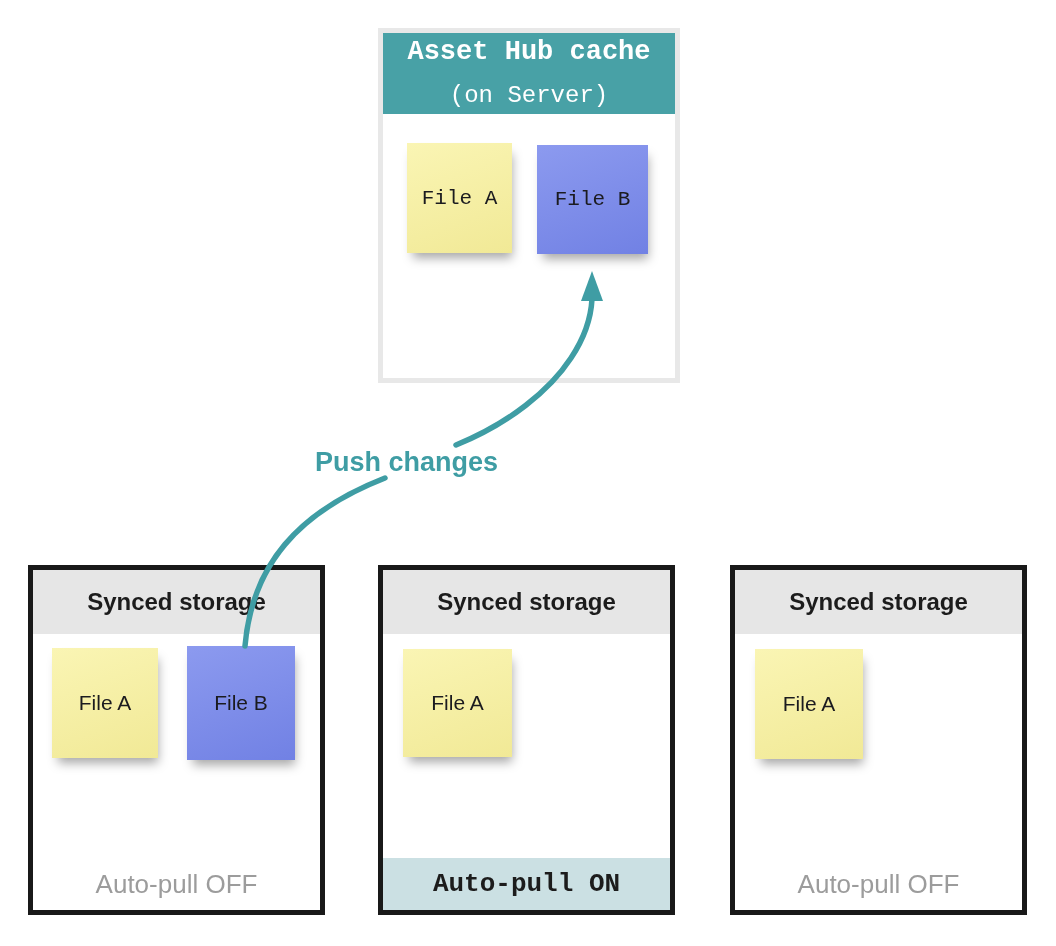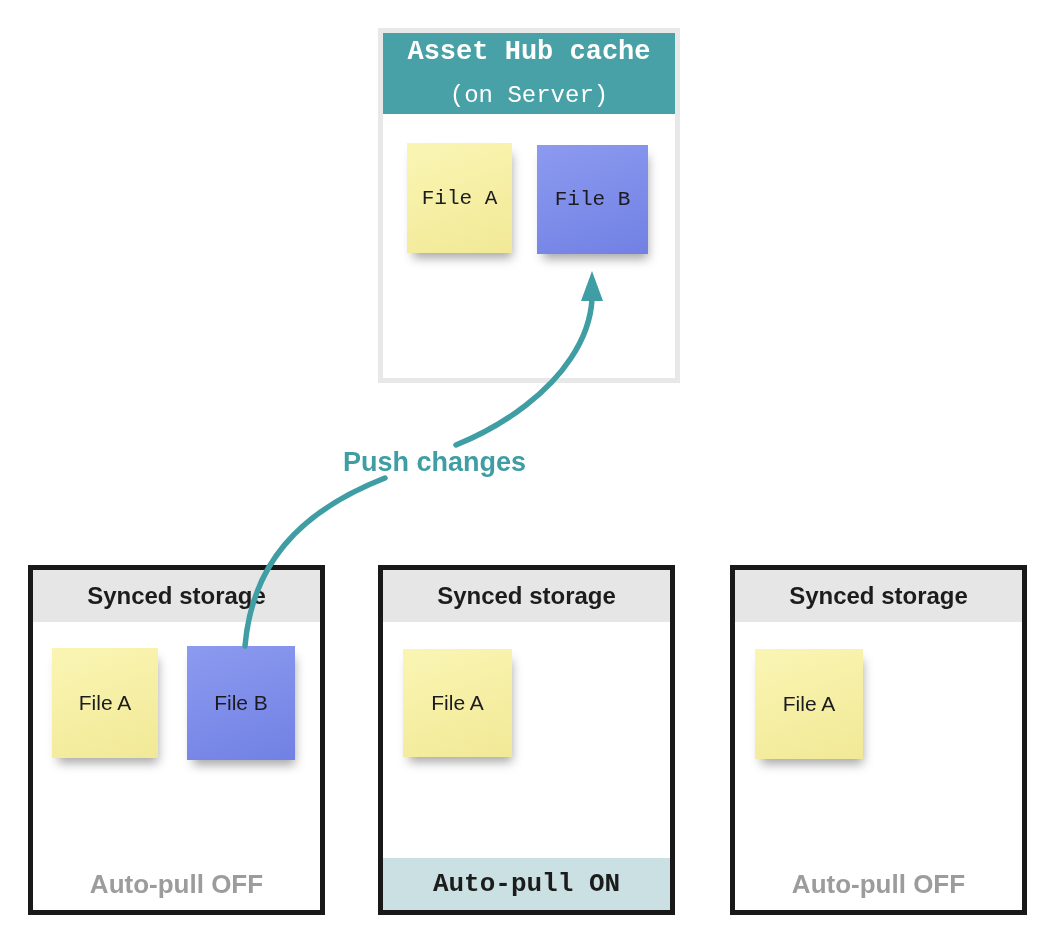--- a/index.html
+++ b/index.html
@@ -53,47 +53,47 @@
   
   .storage-box{
     position:absolute;top:565px;width:297px;height:350px;
     box-sizing:border-box;border:5px solid var(--border-black);
     background:#fff;z-index:1;
   }
   .storage-box.left{left:28px;}
   .storage-box.middle{left:378px;}
   .storage-box.right{left:730px;}
   .storage-header{
-    height:52px;background:var(--band-gray);
+    height:64px;background:var(--band-gray);
     display:flex;align-items:center;justify-content:center;
     font-size:24px;font-weight:bold;color:var(--text-dark);
   }
   .status-off{
     position:absolute;left:0;right:0;bottom:10px;
-    text-align:center;font-size:26px;font-weight:bold;
+    text-align:center;font-size:26px;font-weight:normal;
     color:var(--status-off-gray);
   }
   .status-on{
     position:absolute;left:0;right:0;bottom:0;height:52px;
     background:var(--autopull-on-bg);
     display:flex;align-items:center;justify-content:center;
     font-size:26px;font-weight:bold;color:var(--text-dark);font-family:Liberation Mono, monospace;
   }
 
   
   .arrow-layer{
     position:absolute;left:0;top:0;width:1056px;height:946px;
     z-index:5;pointer-events:none;
   }
   .arrow-layer path{
     fill:none;stroke:var(--teal-arrow);stroke-width:5.5;stroke-linecap:round;
   }
   .arrow-layer polygon{fill:var(--teal-arrow);}
   .push-label{
-    position:absolute;left:343px;top:447px;z-index:6;
+    position:absolute;left:315px;top:447px;z-index:6;
     font-size:27px;font-weight:bold;color:var(--teal-arrow);
     white-space:nowrap;
   }
 </style>
 </head>
 <body>
 
 <div class="canvas">
 
   <div class="server-box">

